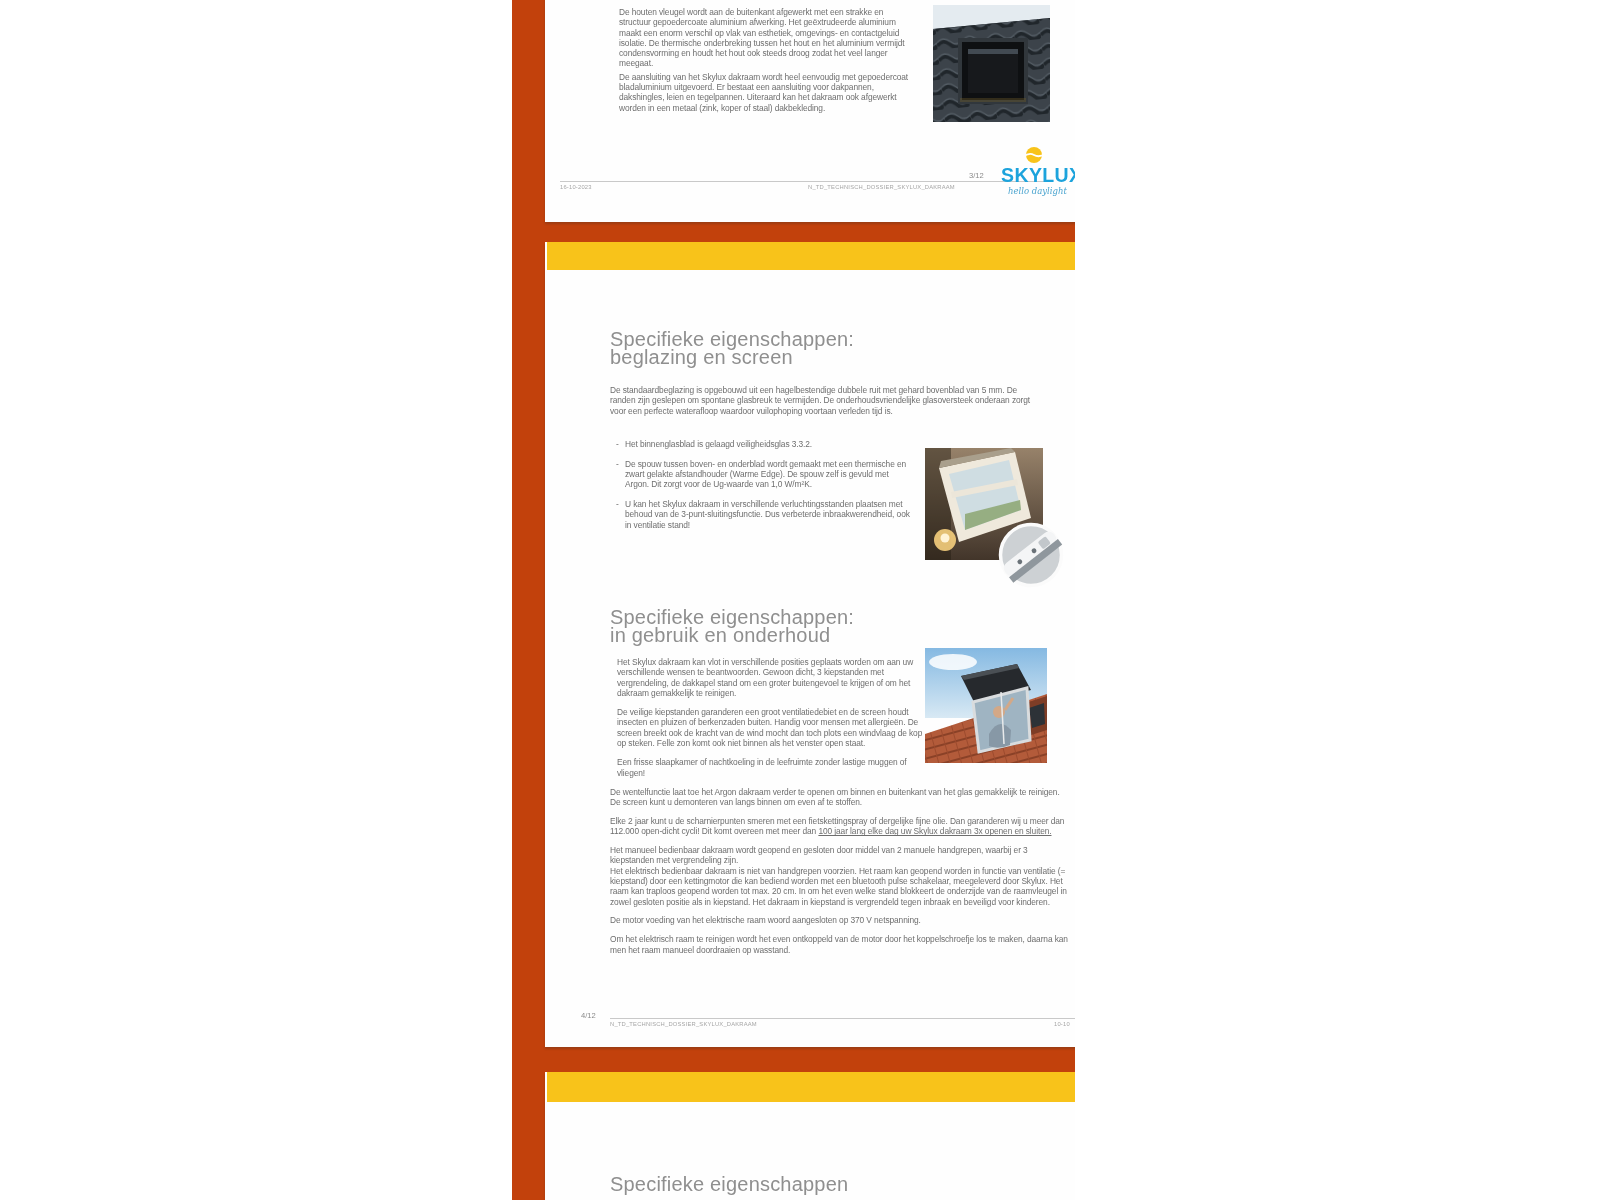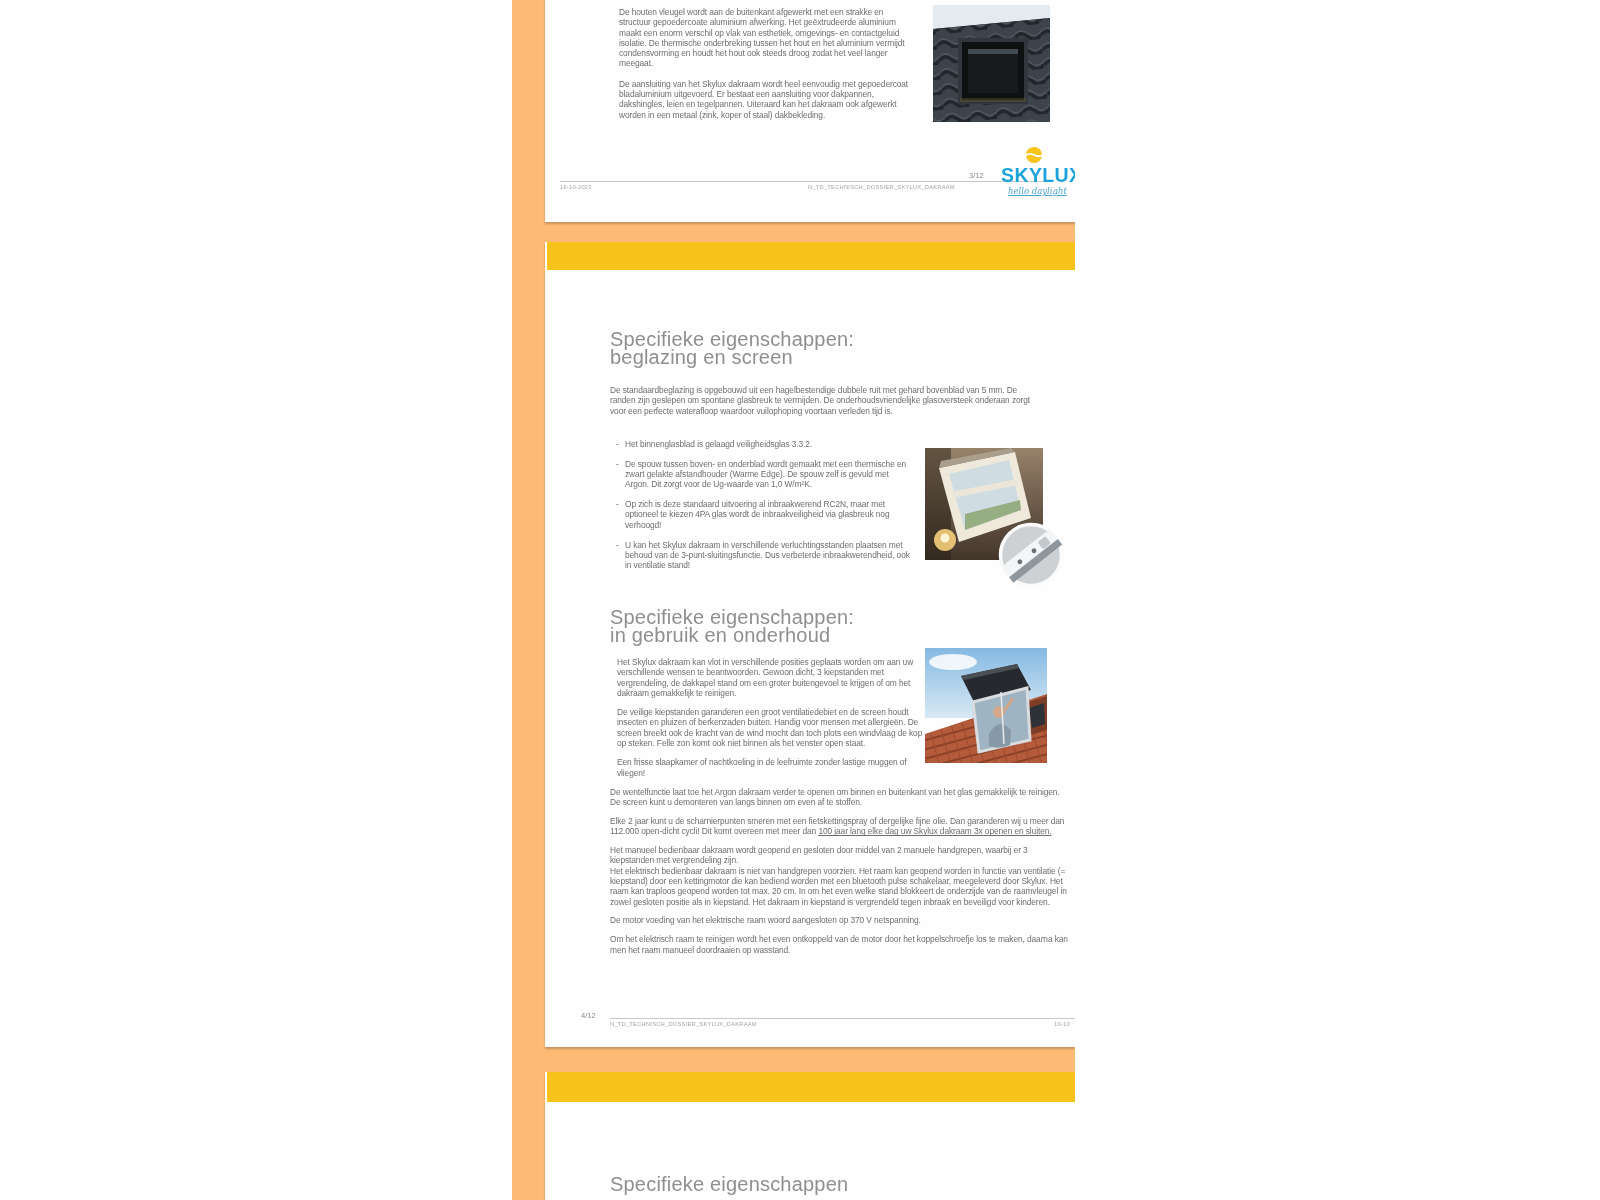--- a/index.html
+++ b/index.html
@@ -1,43 +1,43 @@
 <!DOCTYPE html>
 <html><head>
 <meta charset="utf-8">
 <style>
   * { margin:0; padding:0; box-sizing:border-box; }
   html,body { width:1600px; height:1200px; background:#ffffff; font-family:"Liberation Sans",sans-serif; overflow:hidden; }
-  #viewer { position:absolute; left:512px; top:0; width:563px; height:1200px; background:#fdba74; overflow:hidden; }
+  #viewer { position:absolute; left:512px; top:0; width:563px; height:1200px; background:#c2410c; overflow:hidden; }
   .page { position:absolute; left:33px; width:620px; background:#fefefe; box-shadow:0 2px 2px rgba(60,50,40,.28); }
   #page-3 { top:-40px; height:262px; }
   #page-4 { top:242px; height:805px; }
   #page-5 { top:1072px; height:140px; }
   .page > * { position:absolute; }
   .ybar { left:2px; top:0; width:614px; height:28px; background:#F8C31A; }
   #page-5 .ybar { height:30px; }
   .body-text, .body-text p { font-size:8.4px; line-height:10.3px; color:#6E6E6E; letter-spacing:-0.1px; }
   .h { font-size:20px; line-height:17.5px; color:#8F8F8F; font-weight:400; letter-spacing:0.2px; }
   .ftext { font-size:5.8px; color:#A6A6A6; letter-spacing:0.2px; white-space:nowrap; }
   .pnum { font-size:7.6px; color:#8A8A8A;margin-left:8px; }
   .rule { height:1px; background:#C9C9C9; }
   .u { text-decoration:underline; }
 
   
   #p3-text { left:74px; top:47px; width:292px; }
-  #p3-text p + p { margin-top:10px; }
+  #p3-text p + p { margin-top:3px; }
   #photo-1 { left:388px; top:45px; width:117px; height:117px; }
   #p3-rule { left:15px; top:221px; width:487px; }
   #p3-date { left:15px; top:224px; }
   #p3-doc { left:263px; top:224px; }
   #p3-num { left:416px; top:211px; }
   #p3-logo { left:448px; top:186px; width:172px; height:62px; }
   #p3-logo .sun { position:absolute; left:30px; top:0; }
   #p3-logo .brand { position:absolute; left:8px; top:18px; font-size:19.5px; font-weight:bold; color:#1CA3DC; letter-spacing:0.4px; white-space:nowrap; }
-  #p3-logo .tagline { position:absolute; left:15px; top:40px; font-family:"DejaVu Serif",serif; font-style:italic; font-size:8.5px; color:#4AA4CF; white-space:nowrap;text-decoration:underline; }
+  #p3-logo .tagline { position:absolute; left:15px; top:40px; font-family:"DejaVu Serif",serif; font-style:italic; font-size:8.5px; color:#4AA4CF; white-space:nowrap; }
 
   
   #p4-h1 { left:65px; top:89px; }
   #p4-intro { left:65px; top:143px; width:430px; }
   #p4-bullets { left:71px; top:197px; width:296px; }
   .bullet { position:relative; padding-left:9px; margin-bottom:9.5px; }
   .bullet::before { content:"-"; position:absolute; left:0; top:0; color:#6E6E6E; }
   #photo-2 { left:380px; top:206px; width:118px; height:112px; }
   #photo-2-inset { left:453px; top:280px; width:66px; height:66px; }
   #p4-h2 { left:65px; top:367px; }
@@ -104,21 +104,20 @@
 
     <div id="p4-h1" class="h">
       <div>Specifieke eigenschappen:</div>
       <div>beglazing en screen</div>
     </div>
     <div id="p4-intro" class="body-text">De standaardbeglazing is opgebouwd uit een hagelbestendige dubbele ruit met gehard bovenblad van 5 mm. De randen zijn geslepen om spontane glasbreuk te vermijden. De onderhoudsvriendelijke glasoversteek onderaan zorgt voor een perfecte waterafloop waardoor vuilophoping voortaan verleden tijd is.</div>
 
     <div id="p4-bullets" class="body-text">
       <div class="bullet">Het binnenglasblad is gelaagd veiligheidsglas 3.3.2.</div>
       <div class="bullet">De spouw tussen boven- en onderblad wordt gemaakt met een thermische en zwart gelakte afstandhouder (Warme Edge). De spouw zelf is gevuld met Argon. Dit zorgt voor de Ug-waarde van 1,0 W/m²K.</div>
-      <div class="bullet">Op zich is deze standaard uitvoering al inbraakwerend RC2N, maar met optioneel te kiezen 4PA glas wordt de inbraakveiligheid via glasbreuk nog verhoogd!</div>
       <div class="bullet">U kan het Skylux dakraam in verschillende verluchtingsstanden plaatsen met behoud van de 3-punt-sluitingsfunctie. Dus verbeterde inbraakwerendheid, ook in ventilatie stand!</div>
     </div>
 
     <div id="photo-2" role="img" aria-label="Binnenzicht van open dakraam met detail van het sluitmechanisme">
       <svg width="118" height="112" viewBox="0 0 118 112">
         <defs>
           <linearGradient id="w2" x1="0" y1="0" x2="0" y2="1">
             <stop offset="0" stop-color="#97826a"></stop>
               <stop offset="1" stop-color="#42352a"></stop>
           </linearGradient>

